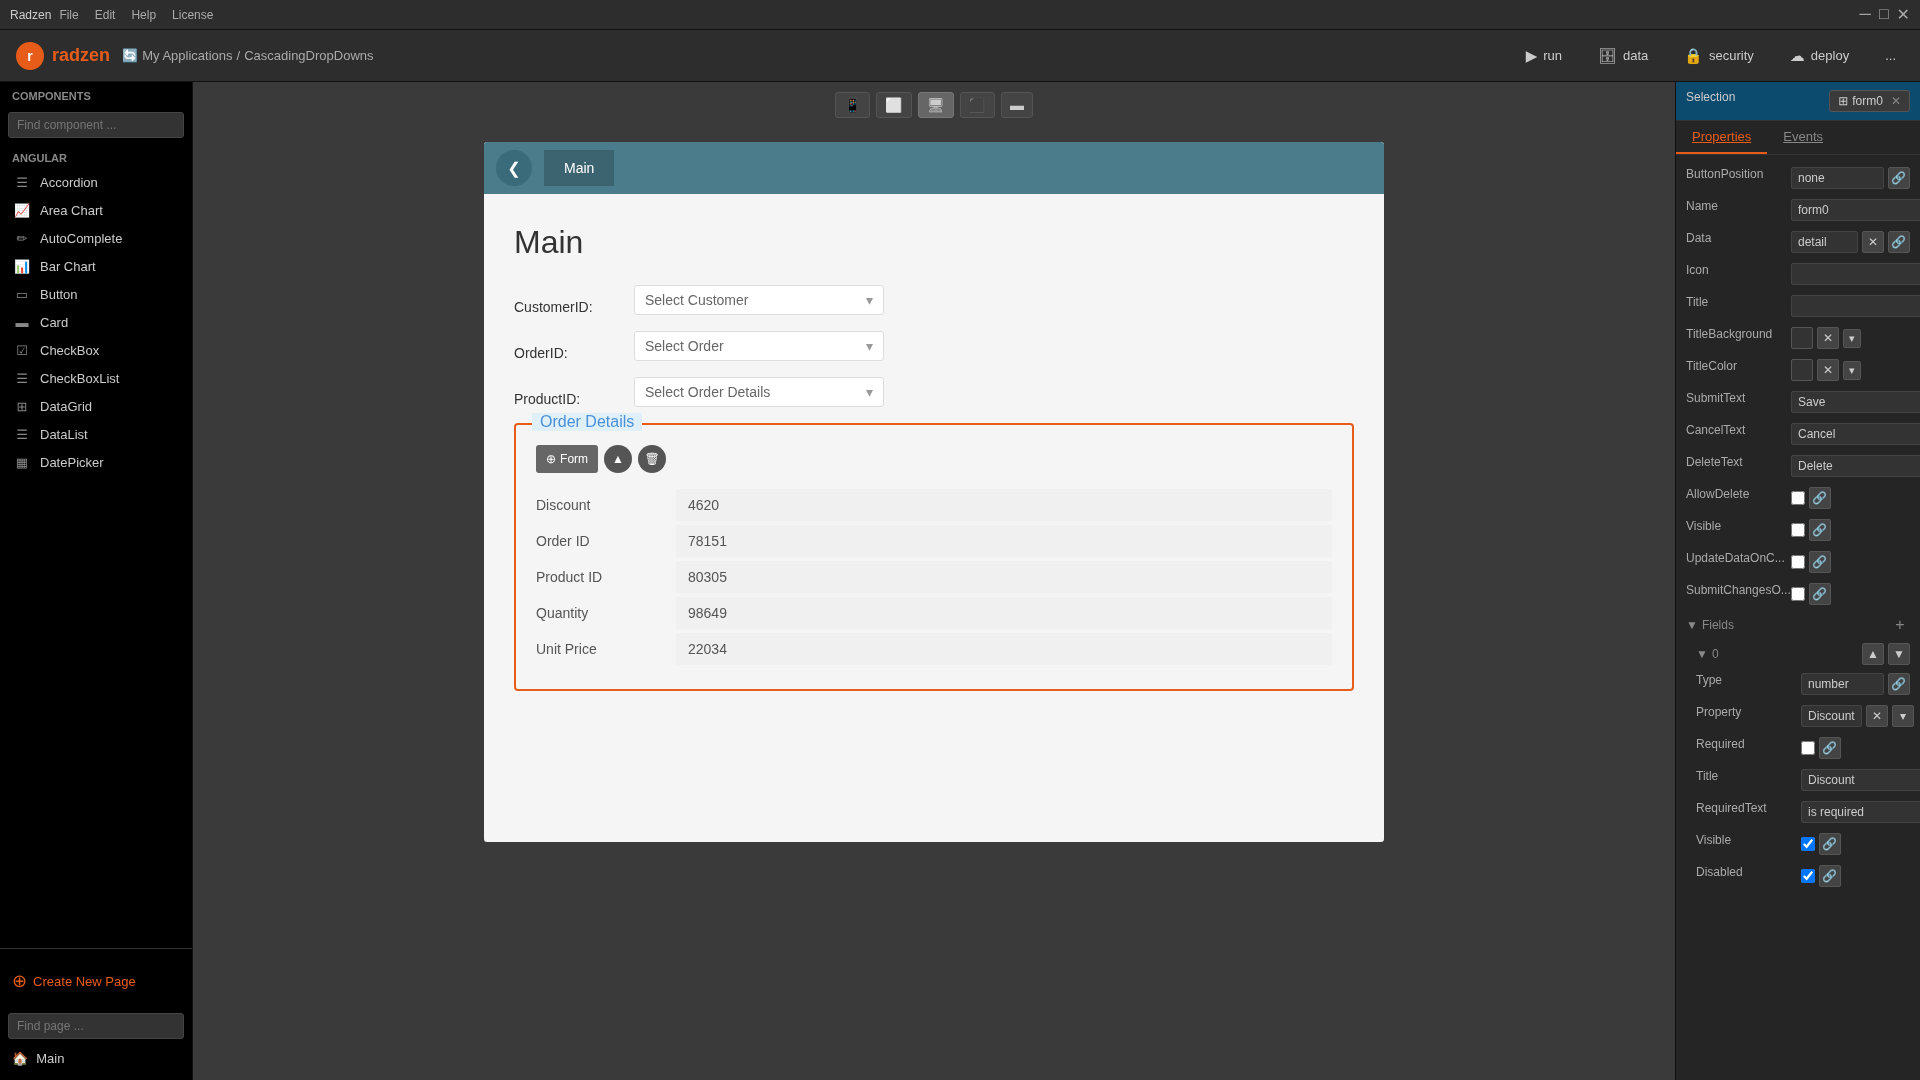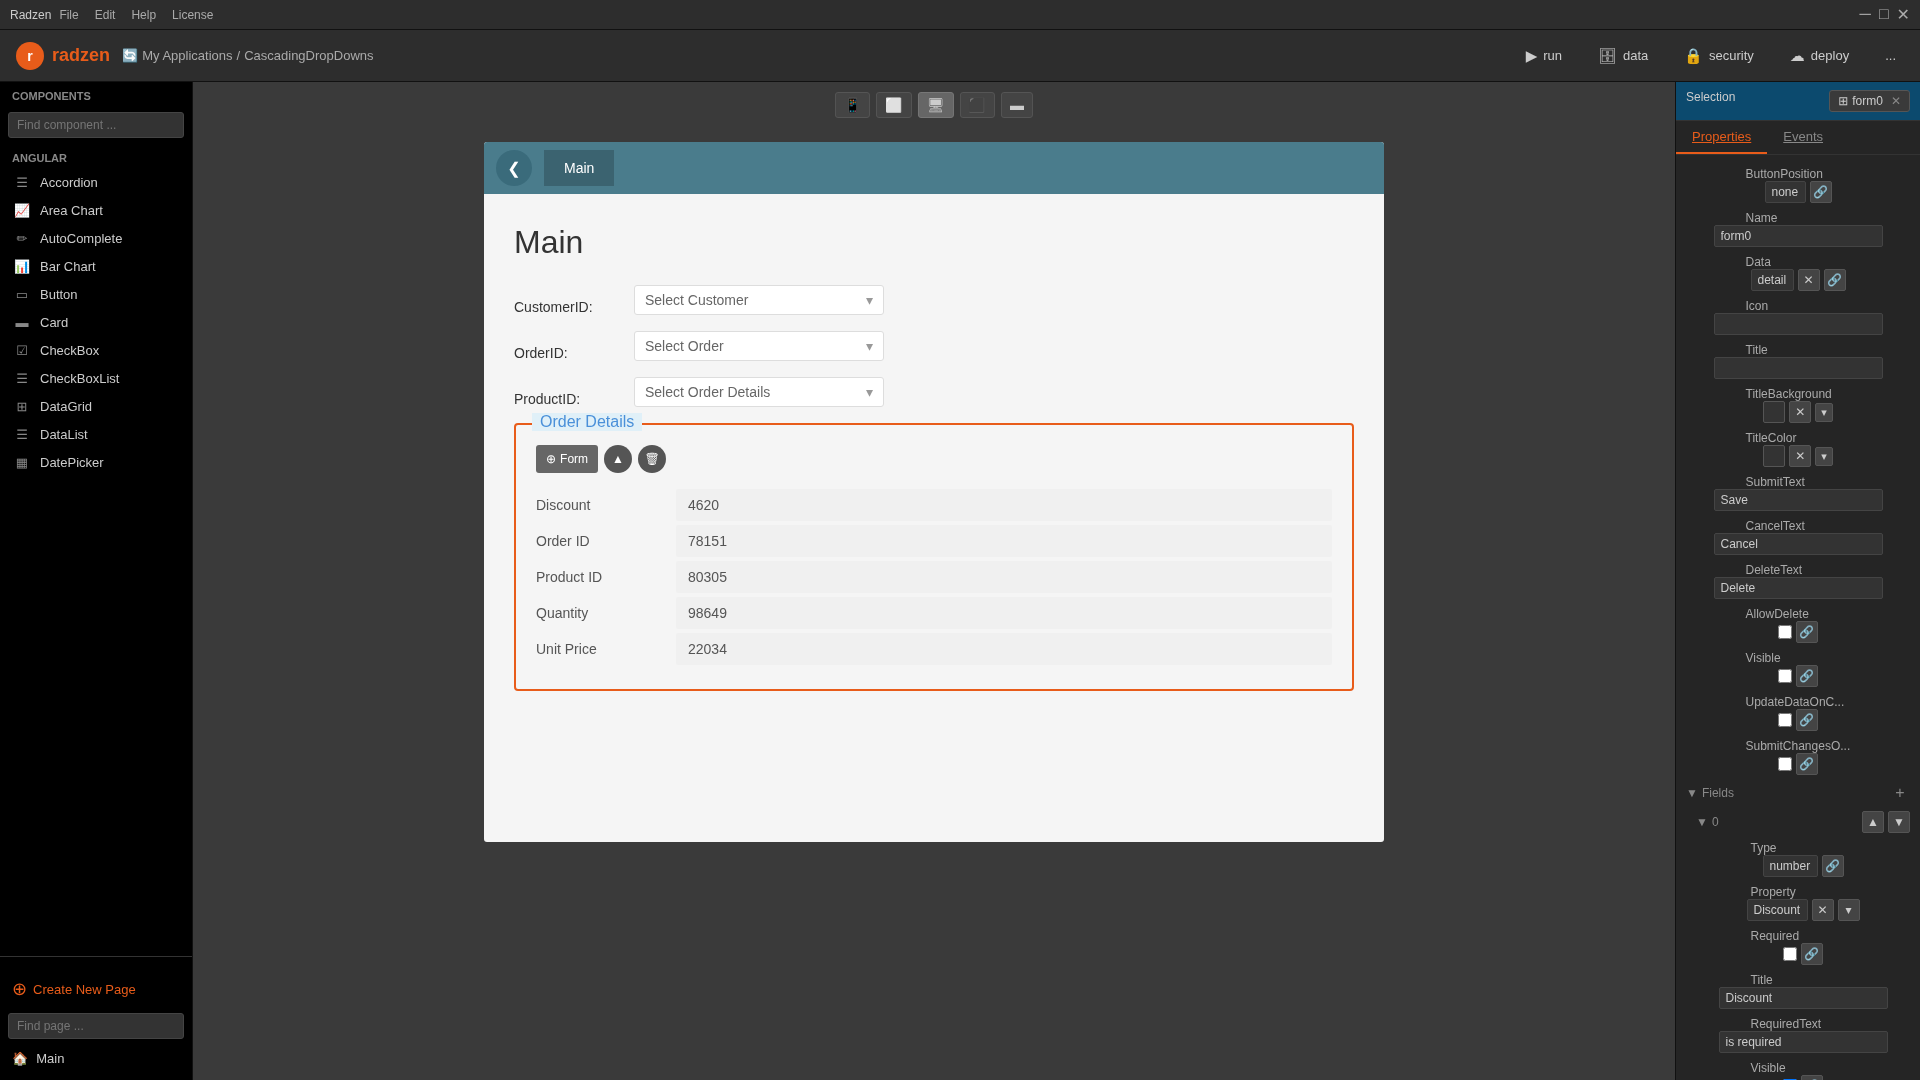--- a/index.html
+++ b/index.html
@@ -75,20 +75,21 @@
     .find-page-input-container { padding: 6px 8px; }
     .find-page-input-container input {
       width: 100%;
       background: #333;
       border: 1px solid #444;
       color: #ccc;
       padding: 5px 8px;
       border-radius: 3px;
       font-size: 12px;
       outline: none;
+      margin-top: 8px;
     }
     .page-item { display: flex; align-items: center; padding: 6px 12px; cursor: pointer; color: #ccc; font-size: 13px; justify-content: space-between; }
     .page-item-left { display: flex; align-items: center; gap: 8px; }
     .page-item-actions { display: flex; gap: 4px; opacity: 0; }
     .page-item-actions span { font-size: 13px; color: #888; cursor: pointer; }
 
     
     .center-canvas {
       flex: 1;
       background: #3a3a3a;
@@ -235,21 +236,21 @@
     }
     .selection-label { font-size: 12px; color: #ccc; }
     .form-badge { display: flex; align-items: center; gap: 4px; background: #3a3a3a; border: 1px solid #555; border-radius: 3px; padding: 3px 8px; font-size: 12px; color: #ccc; }
     .close-badge { cursor: pointer; color: #888; margin-left: 4px; }
 
     .panel-tabs { display: flex; border-bottom: 1px solid #333; }
     .panel-tab { padding: 8px 16px; font-size: 13px; color: #888; cursor: pointer; border-bottom: 2px solid transparent; text-decoration: underline; }
     .panel-tab.active { color: #e85c1a; border-bottom-color: #e85c1a; }
 
     .panel-content { flex: 1; overflow-y: auto; padding: 8px 0; }
-    .prop-row { display: flex; align-items: center; padding: 4px 10px; min-height: 32px; flex-direction: column; }
+    .prop-row { display: flex; align-items: flex-start; padding: 4px 10px; min-height: 32px; }
     .prop-label { width: 105px; font-size: 12px; color: #aaa; flex-shrink: 0; }
     .prop-value { flex: 1; display: flex; align-items: center; gap: 4px; }
     .prop-input {
       flex: 1;
       background: #333;
       border: 1px solid #444;
       color: #ccc;
       padding: 3px 6px;
       border-radius: 2px;
       font-size: 12px;

